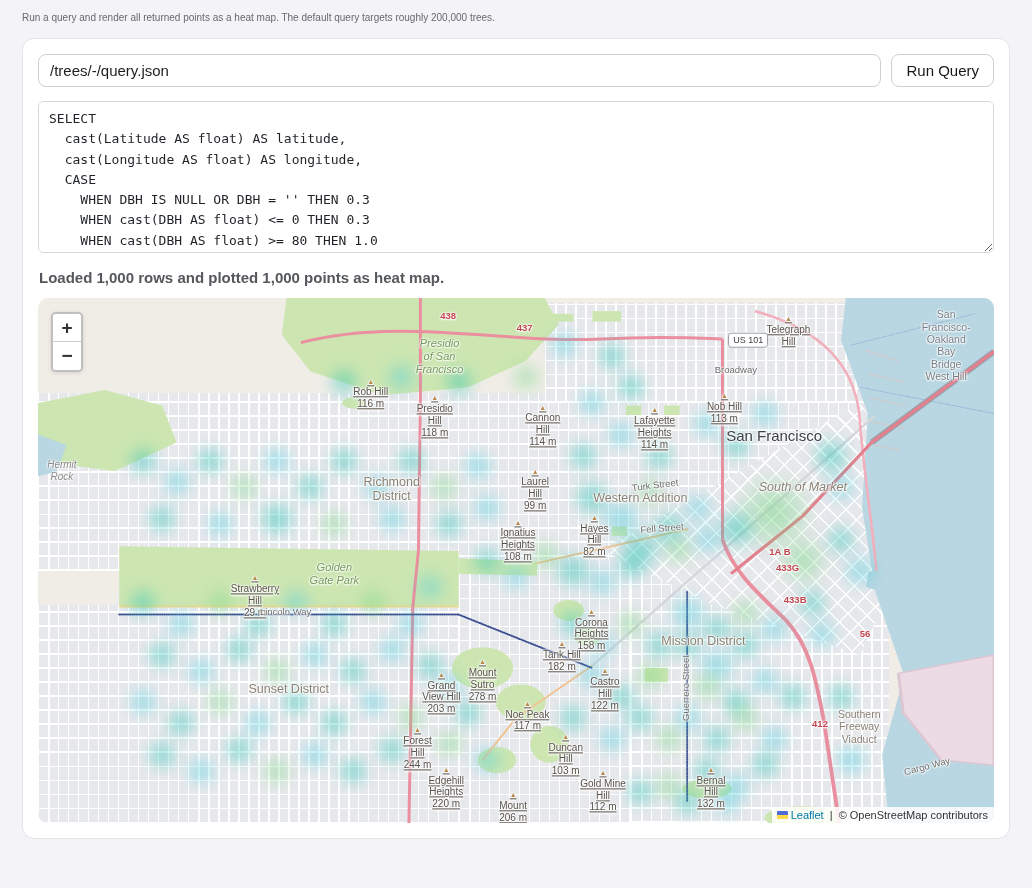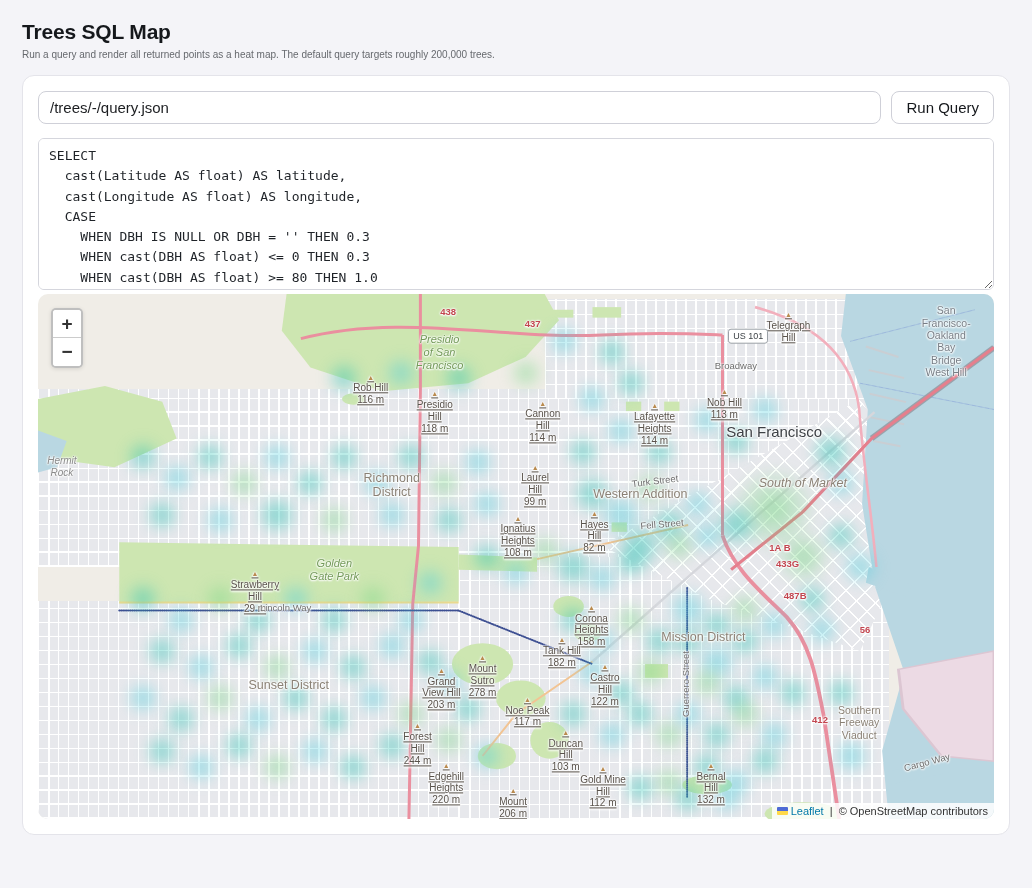--- a/index.html
+++ b/index.html
@@ -112,38 +112,38 @@
   .attrib .flag { width:11px; height:8px; display:inline-flex; flex-direction:column; border-radius:1px; overflow:hidden; }
   .attrib .flag .f1 { flex:1; background:#4f6bd5; }
   .attrib .flag .f2 { flex:1; background:#ffd948; }
   .attrib a.leaflet-link { color:#0078a8; text-decoration:none; cursor:pointer; }
   .attrib .sep { white-space:pre; }
 </style>
 </head>
 <body>
 
 <div class="page">
-  <h1 class="title">Trees SQL Map</h1>
   <p class="subtitle">Run a query and render all returned points as a heat map. The default query targets roughly 200,000 trees.</p>
 
   <section class="card">
     <div class="query-row">
       <input class="endpoint" type="text" value="/trees/-/query.json" style="">
       <button class="run-btn">Run Query</button>
     </div>
 
     <textarea class="sql" spellcheck="false" style="">SELECT
   cast(Latitude AS float) AS latitude,
   cast(Longitude AS float) AS longitude,
   CASE
     WHEN DBH IS NULL OR DBH = '' THEN 0.3
     WHEN cast(DBH AS float) &lt;= 0 THEN 0.3
     WHEN cast(DBH AS float) &gt;= 80 THEN 1.0
     ELSE round(0.3 + (cast(DBH AS float) / 80.0) * 0.7, 3)</textarea>
 
+    <p class="status">Loaded 1,000 rows and plotted 1,000 points as heat map.</p>
 
     <div class="map">
 
       <div class="grid g-north"></div>
       <div class="grid g-marina"></div>
       <div class="grid g-sunset"></div>
       <div class="grid g-castro"></div>
       <div class="grid g-mission"></div>
       <div class="grid g-soma"></div>
 
@@ -417,24 +417,24 @@
           <span class="lbl k-peak" style="left: 70.4%; top: 93.3%;">Bernal
 Hill
 132 m</span>
           <span class="lbl k-street" style="left: 64.5%; top: 35.7%; transform: translate(-50%, -50%) rotate(-7deg);">Turk Street</span>
           <span class="lbl k-street" style="left: 65.3%; top: 43.9%; transform: translate(-50%, -50%) rotate(-5deg);">Fell Street</span>
           <span class="lbl k-street" style="left: 25.9%; top: 59.9%;">Lincoln Way</span>
           <span class="lbl k-street" style="left: 73%; top: 13.8%;">Broadway</span>
           <span class="lbl k-street" style="left: 67.8%; top: 74.2%; transform: translate(-50%, -50%) rotate(-90deg);">Guerrero Street</span>
           <span class="lbl k-street" style="left: 93%; top: 89.2%; transform: translate(-50%, -50%) rotate(-15deg);">Cargo Way</span>
           <span class="lbl k-route" style="left: 42.9%; top: 3.5%;">438</span>
-          <span class="lbl k-route" style="left: 50.9%; top: 5.8%; margin-left: 8px;">437</span>
+          <span class="lbl k-route" style="left: 50.9%; top: 5.8%;">437</span>
           <span class="lbl k-route" style="left: 77.6%; top: 48.3%;">1A B</span>
           <span class="lbl k-route" style="left: 78.4%; top: 51.5%;">433G</span>
-          <span class="lbl k-route" style="left: 79.2%; top: 57.5%;">487B</span>
+          <span class="lbl k-route" style="left: 79.2%; top: 57.5%;">433B</span>
           <span class="lbl k-route" style="left: 86.5%; top: 64%;">56</span>
           <span class="lbl k-route" style="left: 81.8%; top: 81.2%;">412</span>
           <span class="lbl k-shield" style="left: 74.3%; top: 8%;">US 101</span>
           <span class="lbl k-water" style="left: 95%; top: 9%;">San Francisco-
 Oakland
 Bay Bridge
 West Hill</span>
         </div>
 
       <div class="zoomctl">

